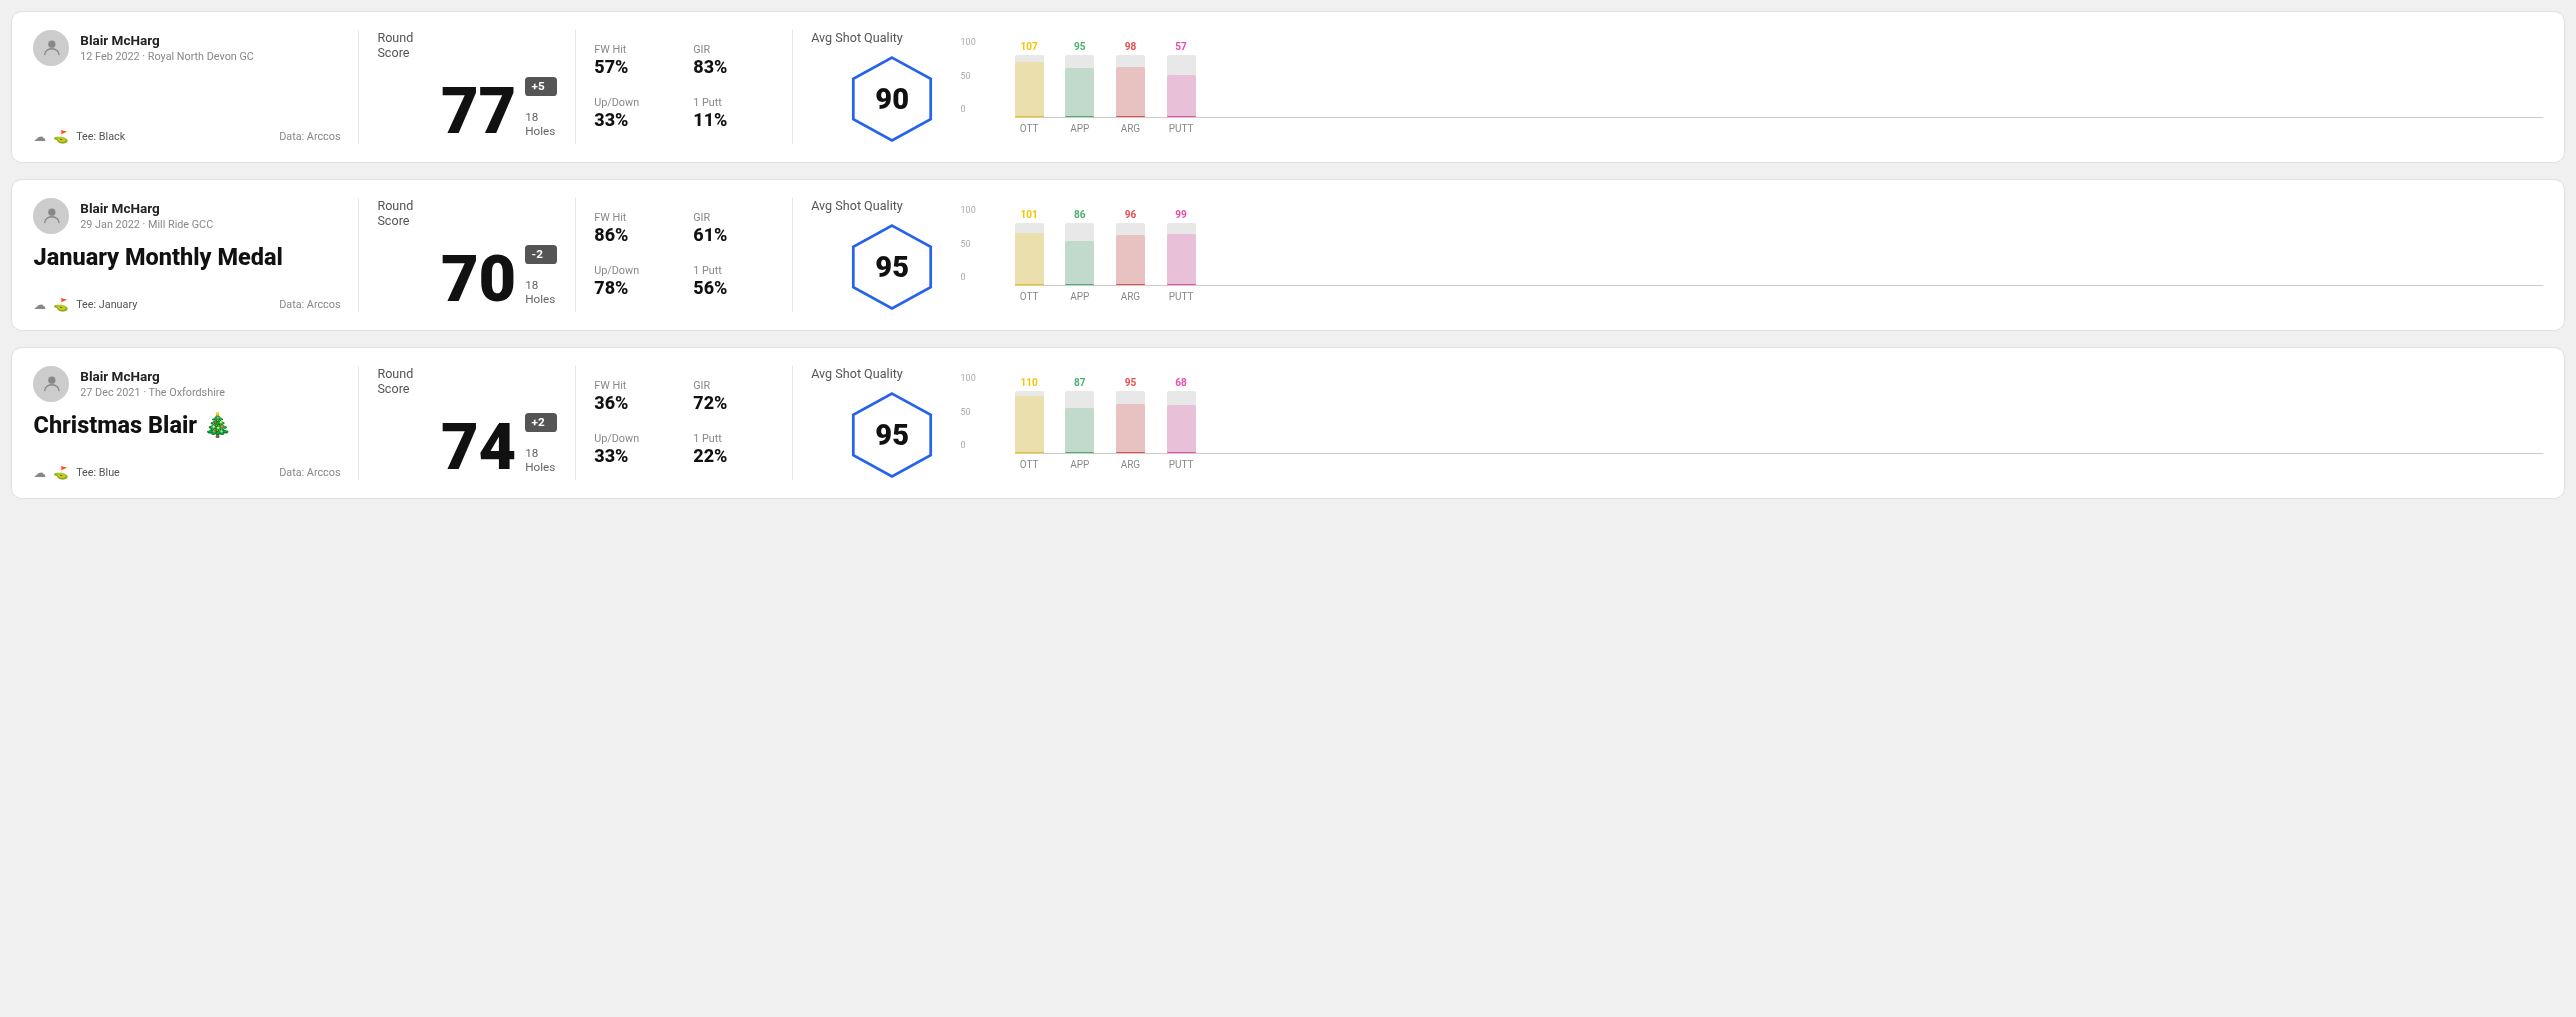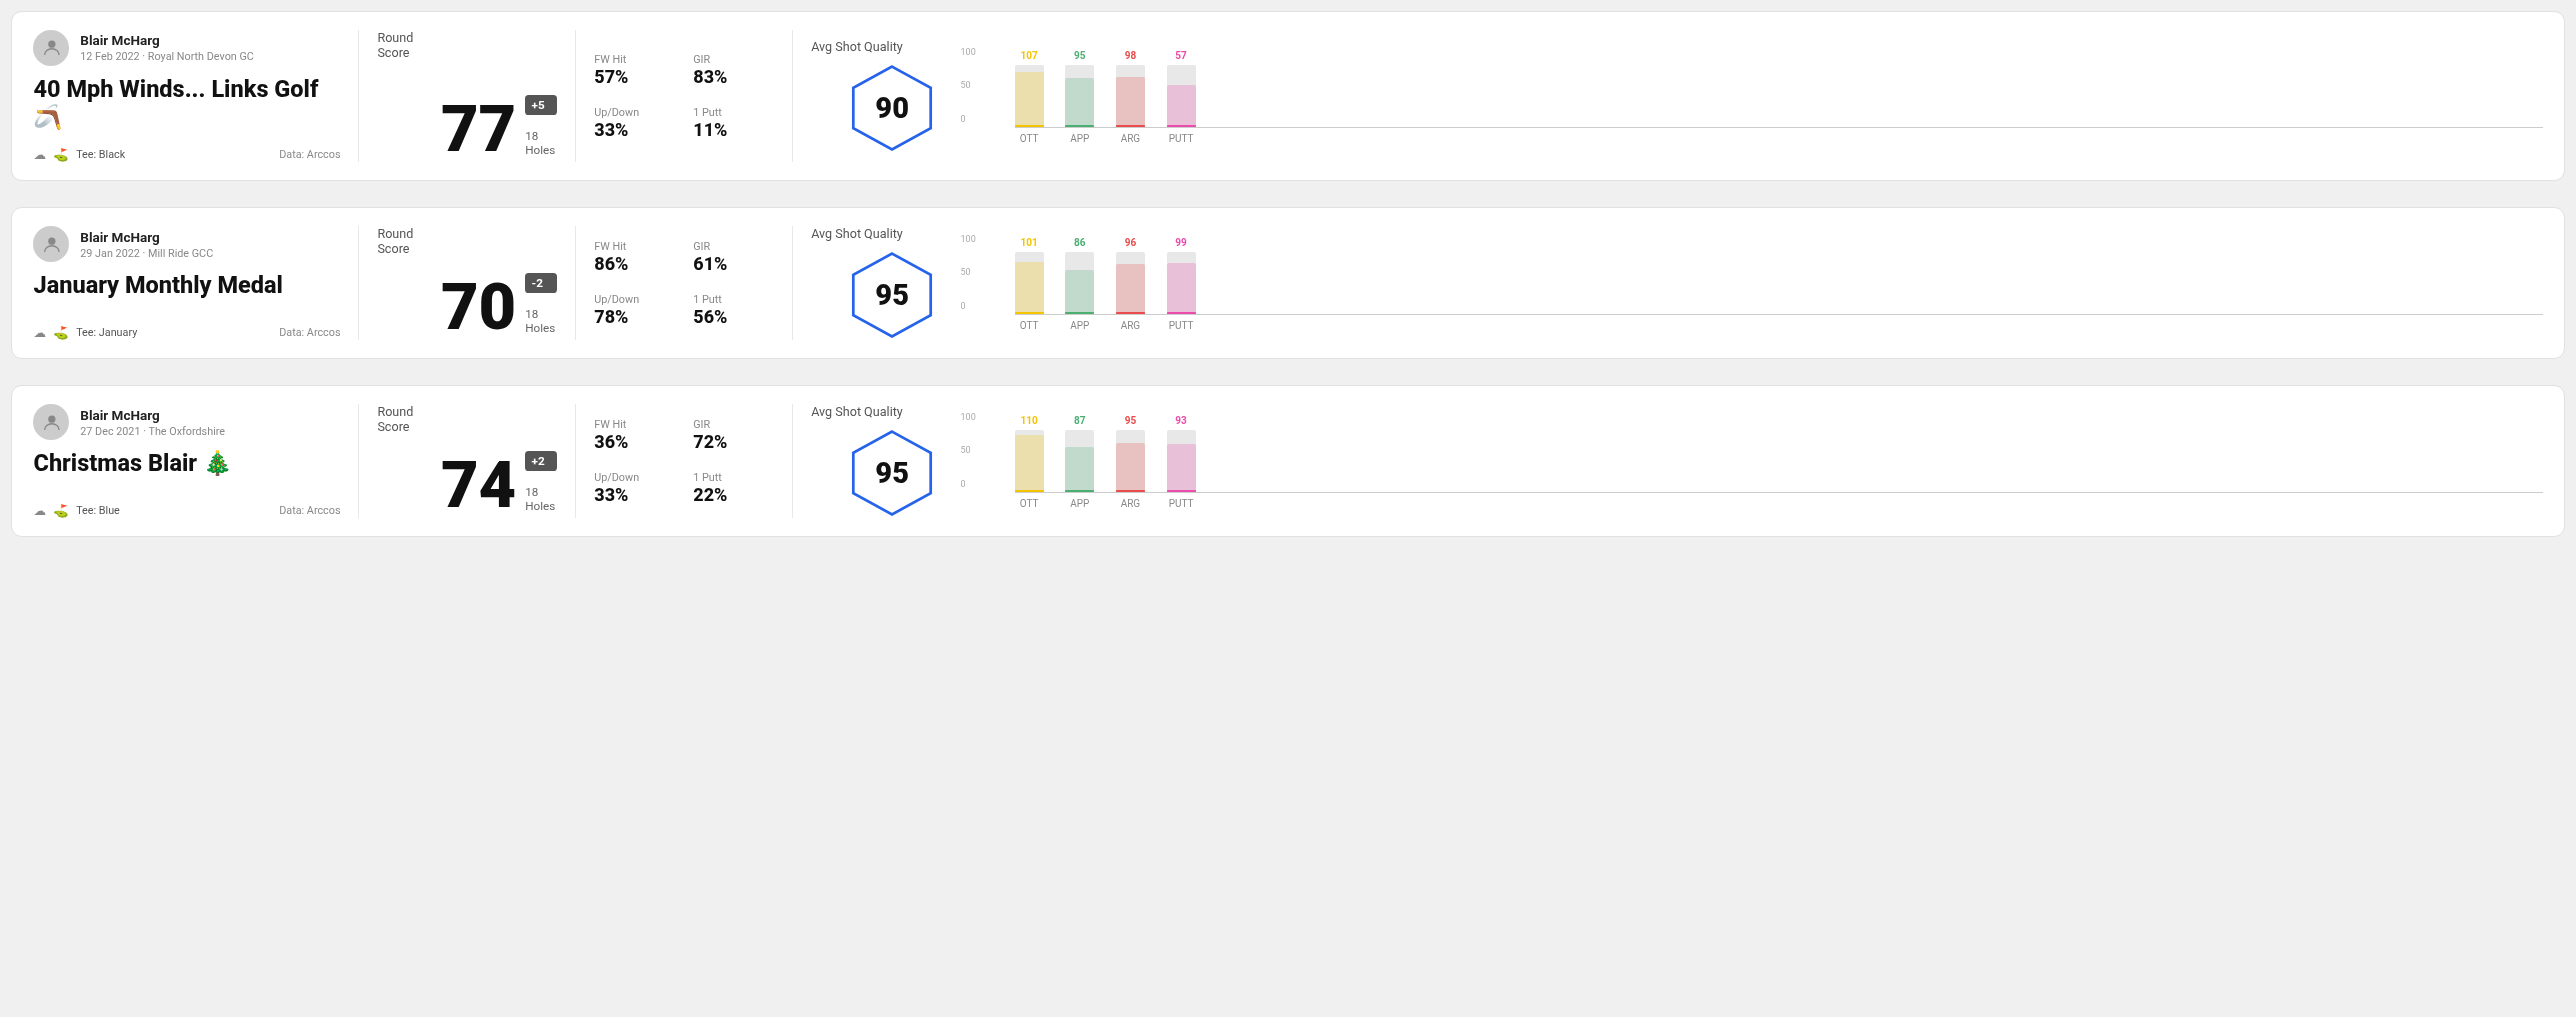--- a/index.html
+++ b/index.html
@@ -6,21 +6,21 @@
     body {
       font-family: -apple-system, BlinkMacSystemFont, 'Segoe UI', Roboto, sans-serif;
       background: #f0f0f0;
       padding: 10.8px;
       min-width: 1263px;
     }
     .card {
       background: #fff;
       border-radius: 10.8px;
       border: 0.9px solid #e0e0e0;
-      margin-bottom: 26px;
+      margin-bottom: 16px;
       padding: 18px 21.7px;
       display: flex;
       align-items: stretch;
       gap: 0;
     }
     .card-left {
       width: 307px;
       flex-shrink: 0;
       display: flex;
       flex-direction: column;
@@ -264,21 +264,20 @@
             <svg viewBox="0 0 24 24" xmlns="http://www.w3.org/2000/svg">
               <circle cx="12" cy="8" r="4"></circle>
               <path d="M4 20c0-4 3.6-7 8-7s8 3 8 7" stroke="#888" stroke-width="1.5" fill="none"></path>
             </svg>
           </div>
           <div class="user-info">
             <div class="name">Blair McHarg</div>
             <div class="date-venue">12 Feb 2022 · Royal North Devon GC</div>
           </div>
         </div>
-        <div class="round-title">40 Mph Winds... Links Golf 🪃</div>
       </div>
       <div class="card-footer">
         <div class="tee-info">
           <span class="tee-icon">☁</span>
           <span class="tee-icon">⛳</span>
           <span>Tee: Black</span>
         </div>
         <span class="data-source">Data: Arccos</span>
       </div>
     </div>
@@ -597,21 +596,21 @@
       </div>
       <div class="bar-column">
         <span class="bar-value-label" style="color:#e94c4c">95</span>
         <div class="bar-bg" style="height:63px">
           <div class="bar-fill" style="height:50px; background:#e94c4c; opacity:0.25"></div>
           <div style="position:absolute;bottom:0;left:0;right:0;height:2.7px;background:#e94c4c;border-radius:0.9px;"></div>
         </div>
         <span class="bar-name">ARG</span>
       </div>
       <div class="bar-column">
-        <span class="bar-value-label" style="color:#e94caa">93</span>
+        <span class="bar-value-label" style="color:#e94caa">68</span>
         <div class="bar-bg" style="height:63px">
           <div class="bar-fill" style="height:49px; background:#e94caa; opacity:0.25"></div>
           <div style="position:absolute;bottom:0;left:0;right:0;height:2.7px;background:#e94caa;border-radius:0.9px;"></div>
         </div>
         <span class="bar-name">PUTT</span>
       </div>
           </div>
         </div>
     </div>
   </div>

